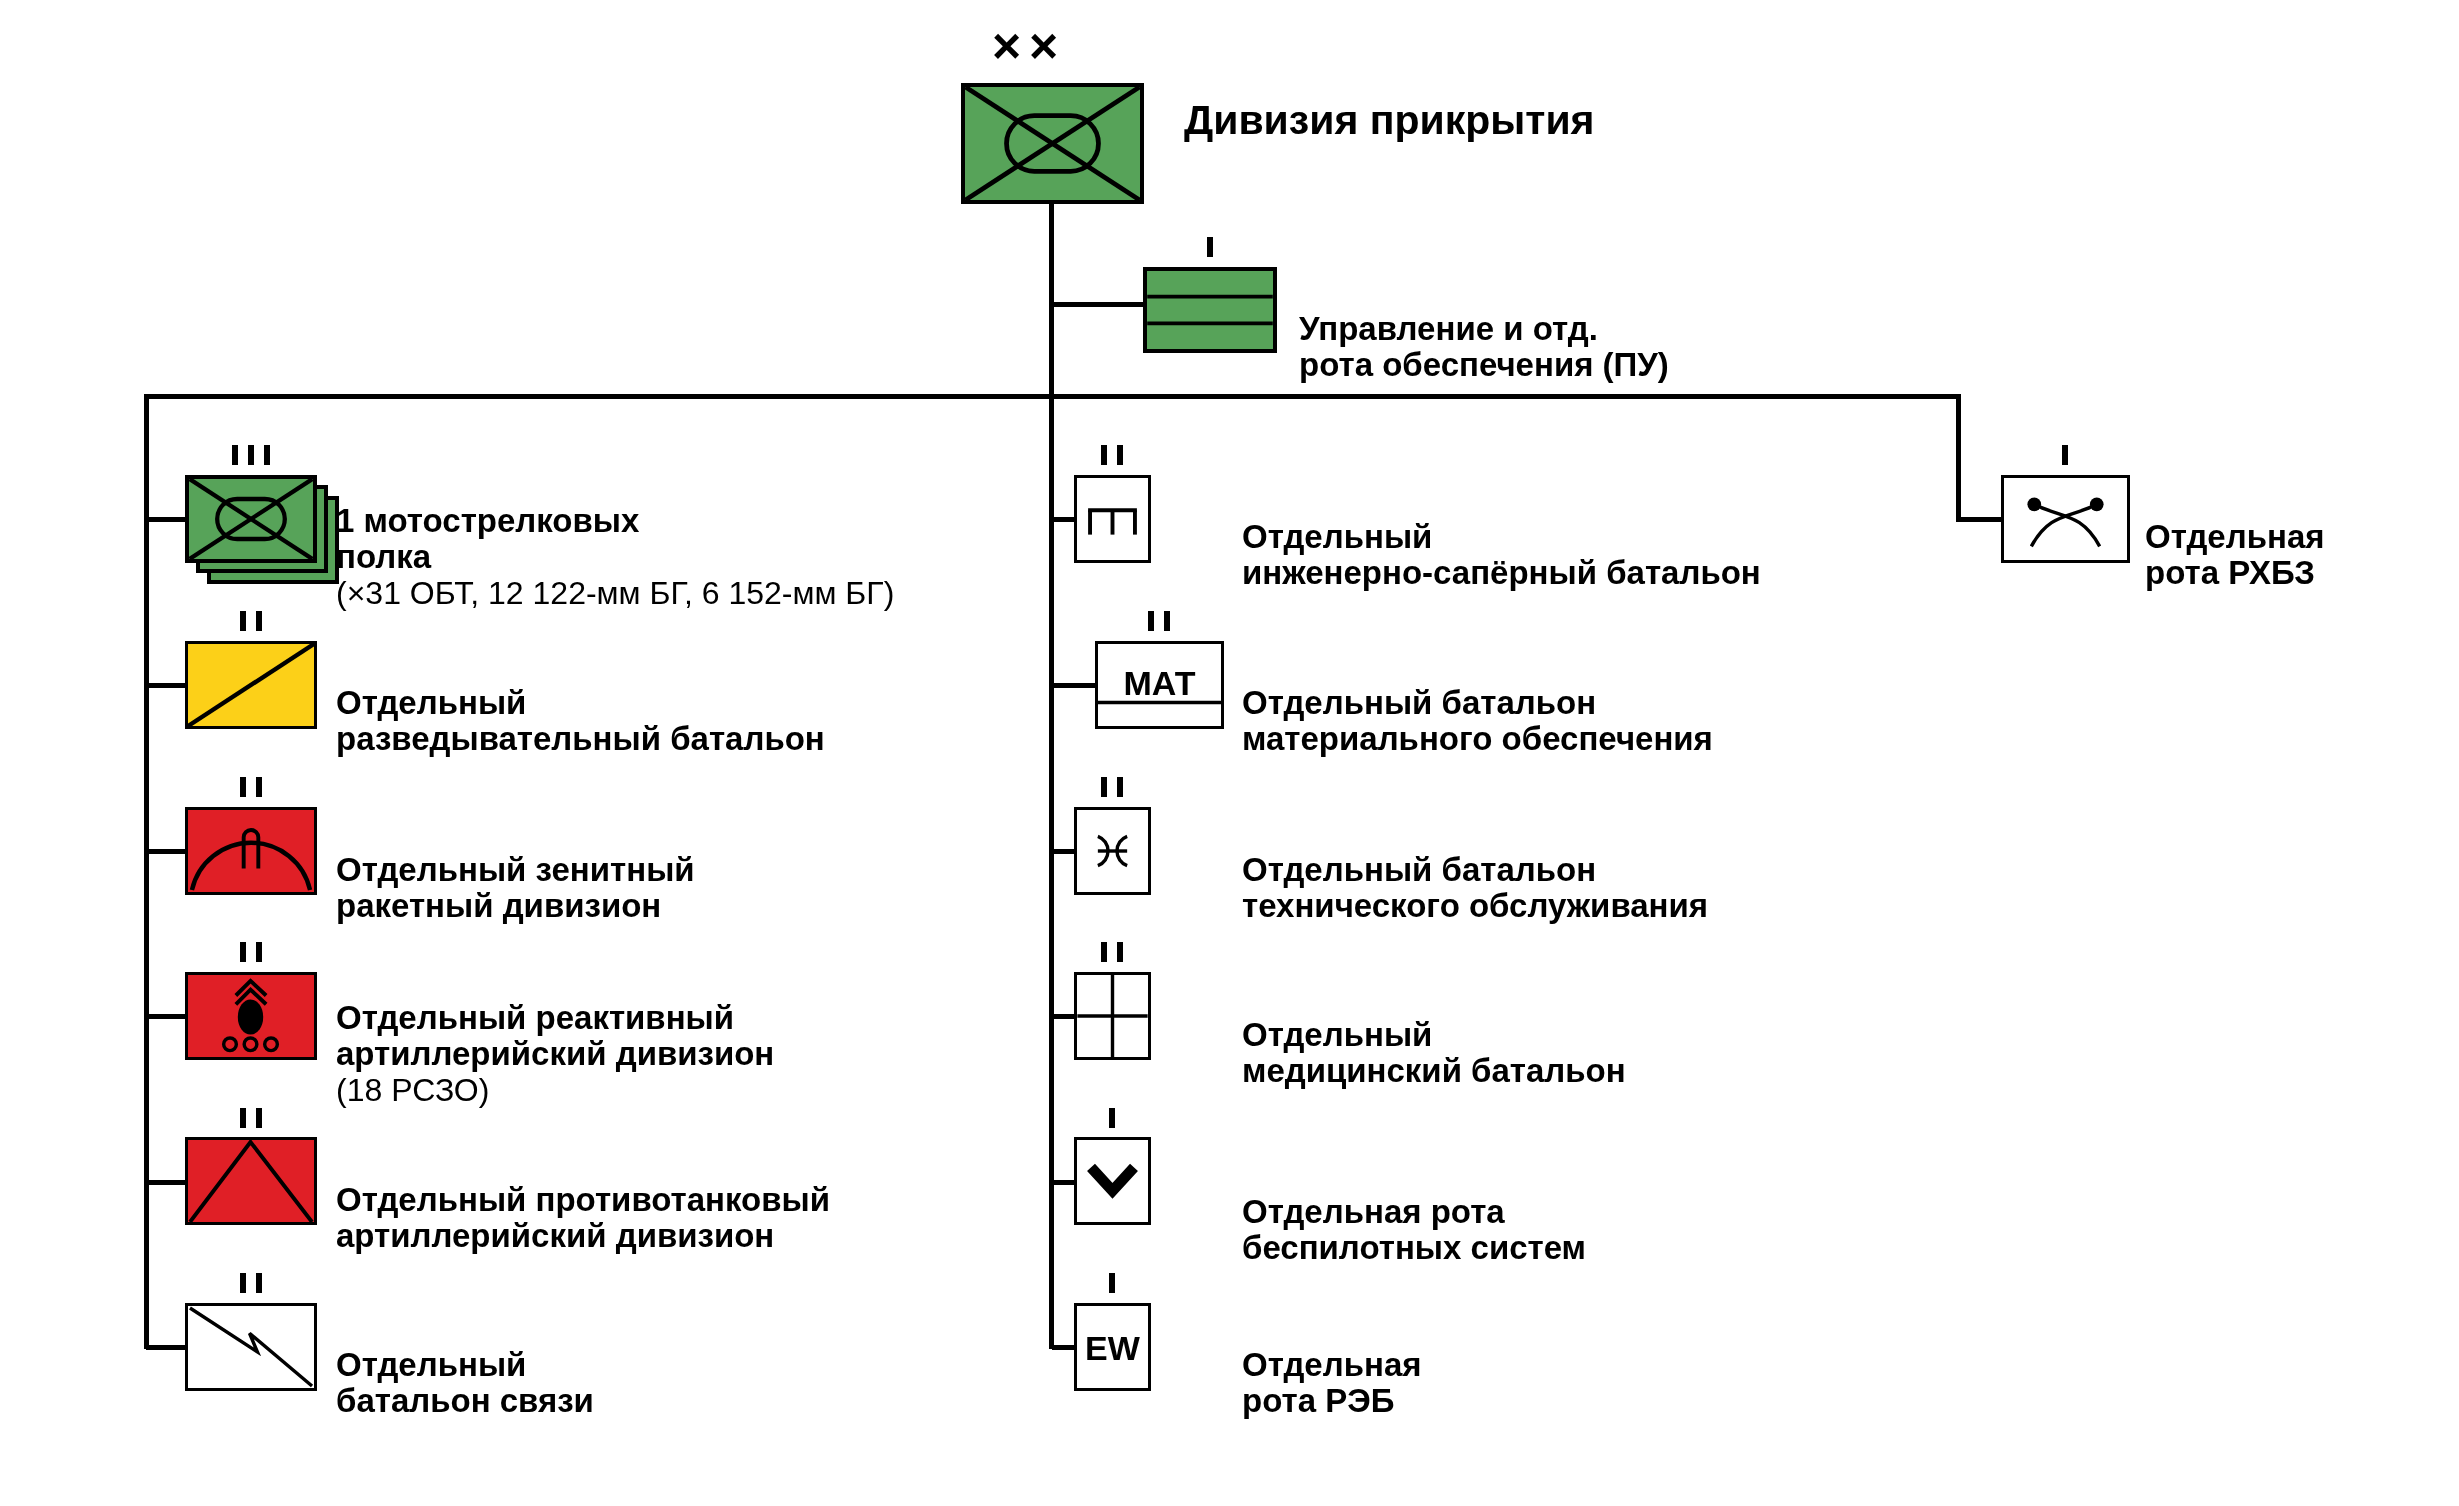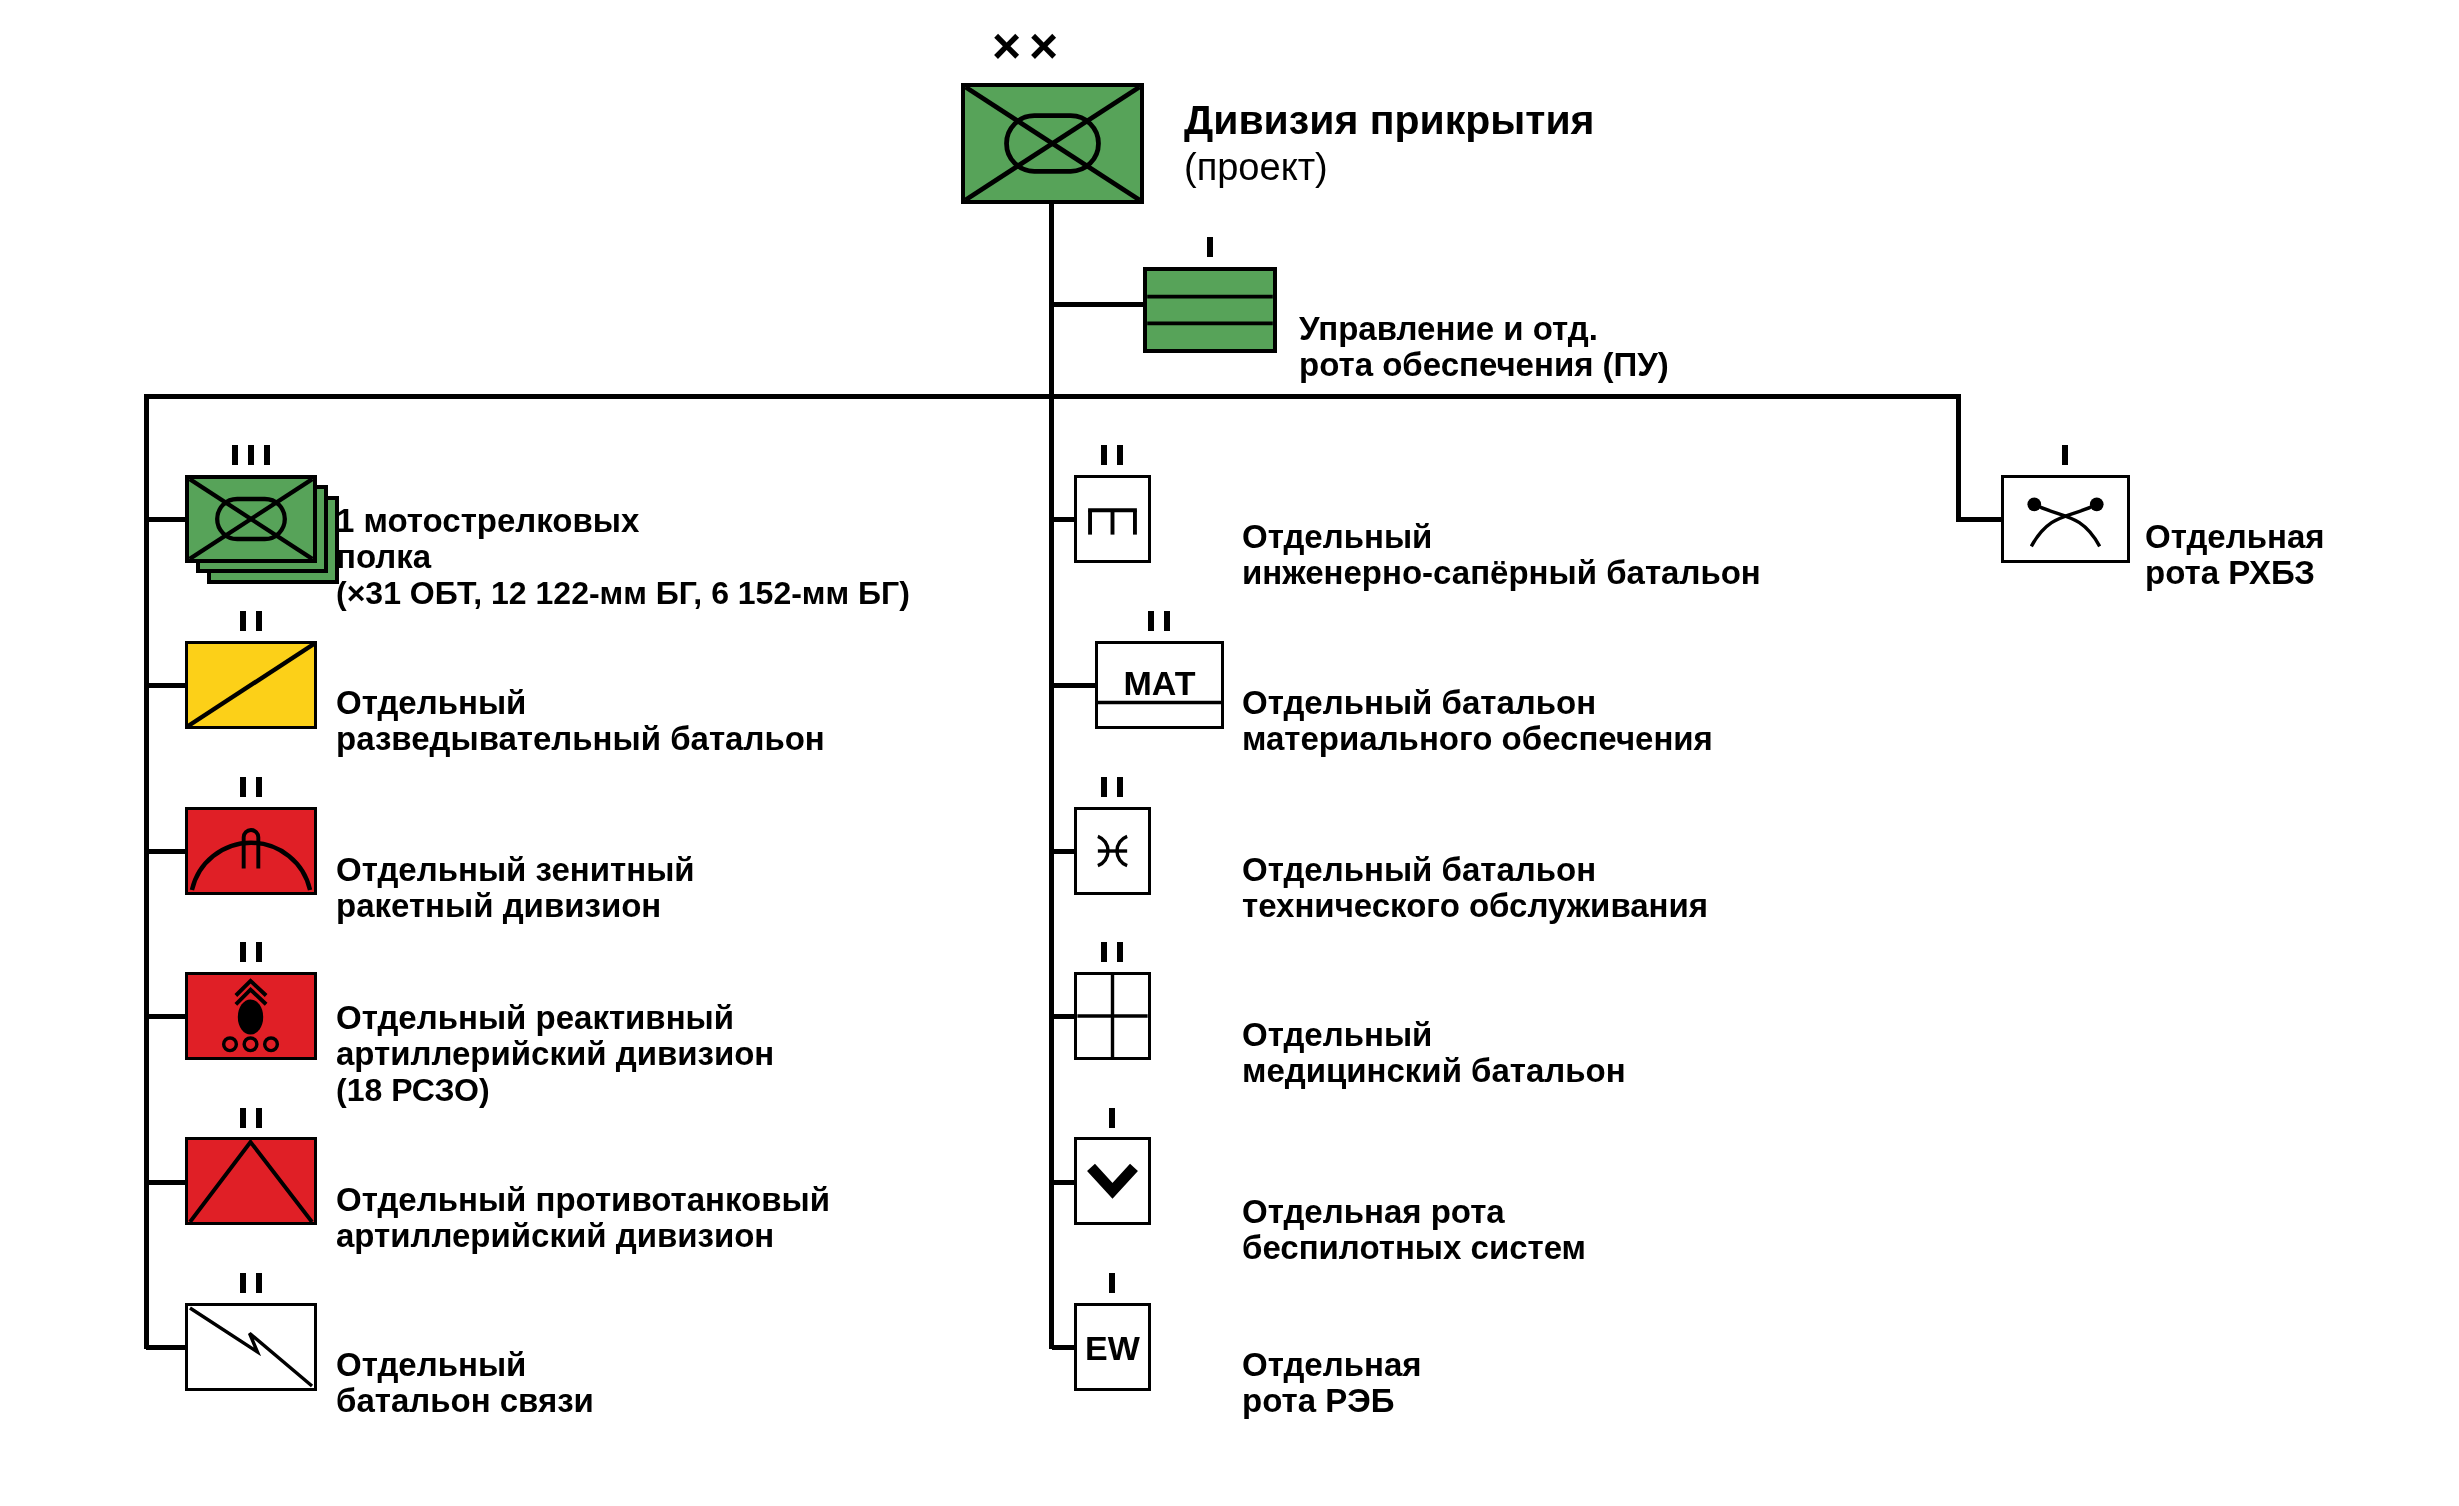--- a/index.html
+++ b/index.html
@@ -6,21 +6,21 @@
   #canvas{position:relative;width:2459px;height:1506px;background:#ffffff;overflow:hidden;
           font-family:"Liberation Sans", sans-serif;color:#000;}
   .line{position:absolute;background:#000;}
   .box{position:absolute;box-sizing:border-box;border:3.8px solid #000;background:#fff;}
   .box.thick{border-width:4.8px;}
   .box svg{position:absolute;left:0;top:0;width:100%;height:100%;display:block;}
   .ech{position:absolute;display:flex;justify-content:center;align-items:flex-end;gap:10.6px;width:86px;height:21px;}
   .ech .bar{width:5.8px;height:20px;background:#000;display:inline-block;}
   .ech-xx{position:absolute;font-weight:700;font-size:50px;letter-spacing:7.7px;line-height:1;}
   .label{position:absolute;font-weight:700;font-size:33px;line-height:36px;white-space:nowrap;margin-top:36px;}
-  .label .note{font-weight:700;font-size:32px;}
+  .label .note{font-weight:400;font-size:32px;}
   .title{position:absolute;font-size:41px;font-weight:700;line-height:47px;white-space:nowrap;margin-top:20px;}
   .title .sub{font-weight:400;font-size:38px;}
   .boxtext{position:absolute;font-weight:700;font-size:34px;line-height:1;text-align:center;}
 </style>
 </head>
 <body>
 
 <div id="canvas">
 
   <div class="line" style="left:1049px;top:202px;width:4.8px;height:1147px;"></div>
@@ -48,21 +48,20 @@
   <div class="ech-xx" style="left:992px;top:21px;">××</div>
   <div class="box thick" style="left:961px;top:83px;width:183px;height:121px;background:#57a359;">
     <svg viewBox="0 0 182 118">
       <line x1="0" y1="0" x2="182" y2="118" stroke="#000" stroke-width="5"></line>
       <line x1="182" y1="0" x2="0" y2="118" stroke="#000" stroke-width="5"></line>
       <rect x="43" y="30" width="96" height="58" rx="29" fill="none" stroke="#000" stroke-width="5"></rect>
     </svg>
   </div>
   <div class="title" style="left:1184px;top:77px;">
     <div>Дивизия прикрытия</div>
-    <div class="sub">(проект)</div>
   </div>
 
   <div class="ech" style="left:1167px;top:236px;">
       <span class="bar"></span>
     </div>
   <div class="box thick" style="left:1143px;top:267px;width:134px;height:86px;background:#57a359;">
     <svg viewBox="0 0 132 82">
       <line x1="0" y1="27" x2="132" y2="27" stroke="#000" stroke-width="4"></line>
       <line x1="0" y1="55" x2="132" y2="55" stroke="#000" stroke-width="4"></line>
     </svg>

